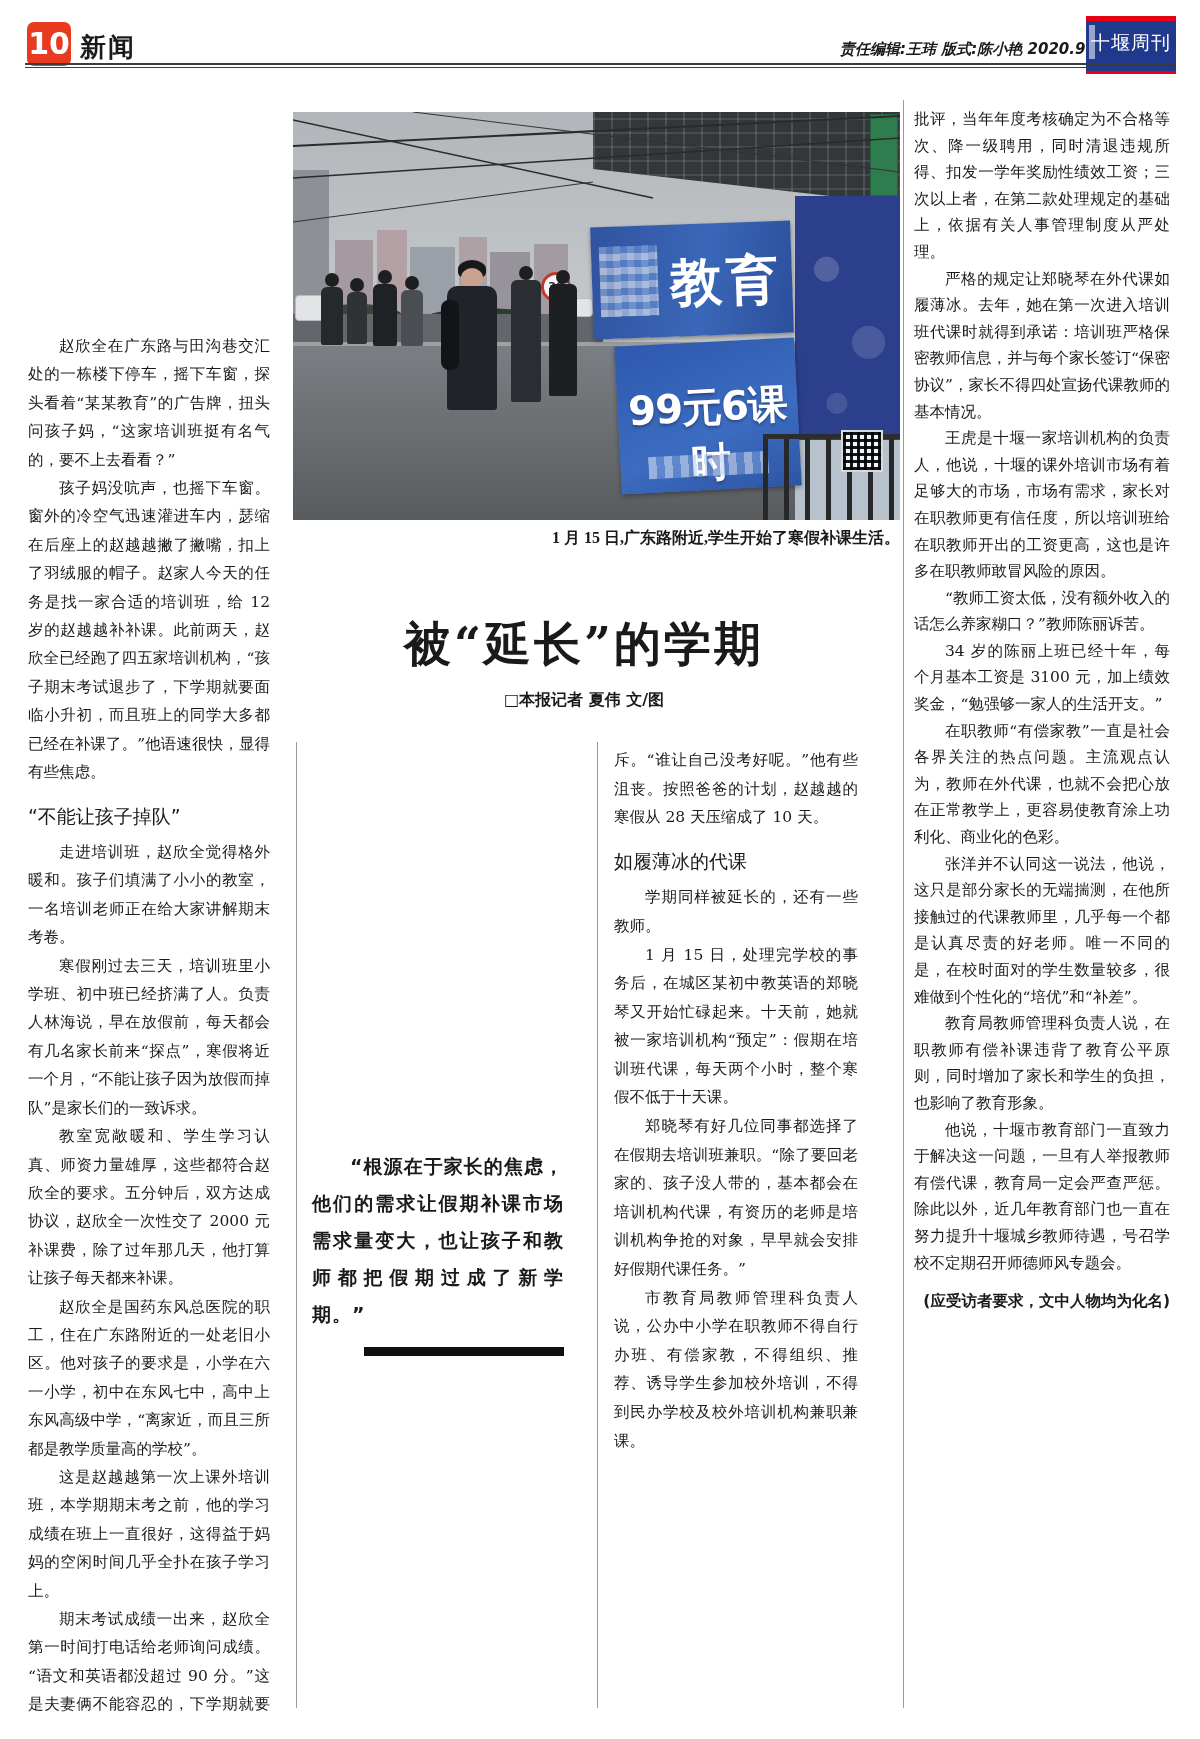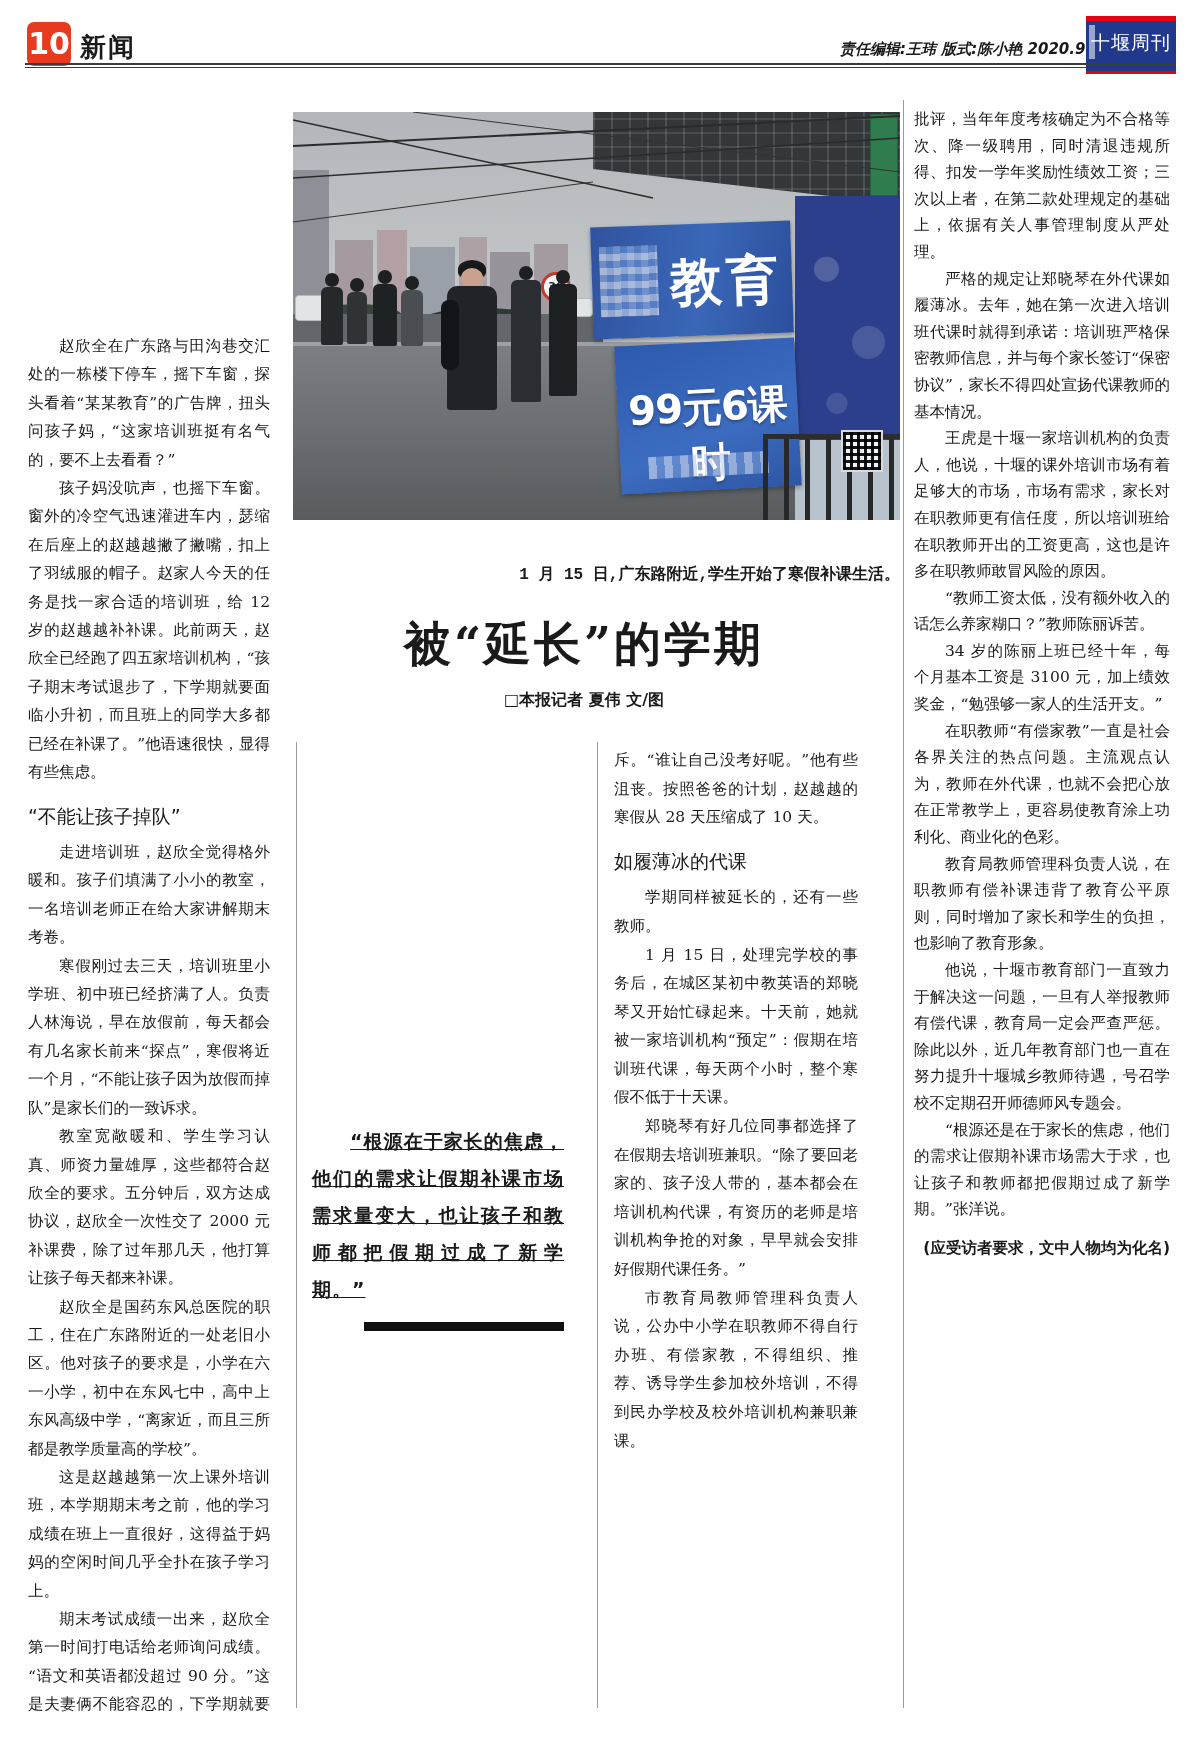--- a/index.html
+++ b/index.html
@@ -37,24 +37,24 @@
   #vrule-b{left:597px;top:742px;height:966px;}
   #vrule-c{left:903px;top:100px;height:1608px;}
 
   
   .headline{left:308px;top:612px;width:552px;text-align:center;font-size:47px;font-weight:900;
             letter-spacing:3px;line-height:64px;}
   .byline{left:308px;top:690px;width:552px;text-align:center;font-size:16px;font-weight:bold;}
 
   
   .caption{left:312px;top:528px;width:588px;text-align:right;font-weight:bold;font-size:16px;
-           font-family:Liberation Mono, monospace;margin-top:36px;}
-
-  
-  .pullquote{left:312px;top:1123px;width:252px;text-decoration:underline;}
+           font-family:Liberation Serif, serif;}
+
+  
+  .pullquote{left:312px;top:1148px;width:252px;}
   .pullquote .pq-text{font-family:"DejaVu Sans","Liberation Sans",sans-serif;font-weight:bold;
             font-size:19px;line-height:37px;text-align:justify;text-indent:2em;letter-spacing:1px;}
   .pq-bar{height:9px;background:#101010;margin:14px 0 0 52px;width:200px;}
 
   
   .photo{left:293px;top:112px;width:607px;height:408px;overflow:hidden;background:#b9bdc1;}
   .sky{left:0;top:0;width:607px;height:240px;background:linear-gradient(#b2b6ba,#c9ccce);}
   .bldg{background:#a59aa0;}
   .road{left:0;top:232px;width:607px;height:176px;background:linear-gradient(#7b7f83,#595c5f);}
   .curb{left:0;top:230px;width:520px;height:4px;background:#9ea1a4;}
@@ -205,23 +205,23 @@
       <div class="blk blk-p">郑晓琴有好几位同事都选择了在假期去培训班兼职。“除了要回老家的、孩子没人带的，基本都会在培训机构代课，有资历的老师是培训机构争抢的对象，早早就会安排好假期代课任务。”</div>
       <div class="blk blk-p">市教育局教师管理科负责人说，公办中小学在职教师不得自行办班、有偿家教，不得组织、推荐、诱导学生参加校外培训，不得到民办学校及校外培训机构兼职兼课。</div>
     </div>
   <div class="abs col col-right">
       <div class="blk blk-cont">批评，当年年度考核确定为不合格等次、降一级聘用，同时清退违规所得、扣发一学年奖励性绩效工资；三次以上者，在第二款处理规定的基础上，依据有关人事管理制度从严处理。</div>
       <div class="blk blk-p">严格的规定让郑晓琴在外代课如履薄冰。去年，她在第一次进入培训班代课时就得到承诺：培训班严格保密教师信息，并与每个家长签订“保密协议”，家长不得四处宣扬代课教师的基本情况。</div>
       <div class="blk blk-p">王虎是十堰一家培训机构的负责人，他说，十堰的课外培训市场有着足够大的市场，市场有需求，家长对在职教师更有信任度，所以培训班给在职教师开出的工资更高，这也是许多在职教师敢冒风险的原因。</div>
       <div class="blk blk-p">“教师工资太低，没有额外收入的话怎么养家糊口？”教师陈丽诉苦。</div>
       <div class="blk blk-p">34 岁的陈丽上班已经十年，每个月基本工资是 3100 元，加上绩效奖金，“勉强够一家人的生活开支。”</div>
       <div class="blk blk-p">在职教师“有偿家教”一直是社会各界关注的热点问题。主流观点认为，教师在外代课，也就不会把心放在正常教学上，更容易使教育涂上功利化、商业化的色彩。</div>
+      <div class="blk blk-p">张洋并不认同这一说法，他说，这只是部分家长的无端揣测，在他所接触过的代课教师里，几乎每一个都是认真尽责的好老师。唯一不同的是，在校时面对的学生数量较多，很难做到个性化的“培优”和“补差”。</div>
       <div class="blk blk-p">教育局教师管理科负责人说，在职教师有偿补课违背了教育公平原则，同时增加了家长和学生的负担，也影响了教育形象。</div>
       <div class="blk blk-p">他说，十堰市教育部门一直致力于解决这一问题，一旦有人举报教师有偿代课，教育局一定会严查严惩。除此以外，近几年教育部门也一直在努力提升十堰城乡教师待遇，号召学校不定期召开师德师风专题会。</div>
-      <div class="blk blk-p">“根源还是在于家长的焦虑，他们的需求让假期补课市场需大于求，也让孩子和教师都把假期过成了新学期。”张洋说。</div>
       <div class="blk blk-note">(应受访者要求，文中人物均为化名)</div>
     </div>
 
   <div class="abs pullquote">
     <div class="pq-text">“根源在于家长的焦虑，他们的需求让假期补课市场需求量变大，也让孩子和教师都把假期过成了新学期。”</div>
     <div class="pq-bar"></div>
   </div>
 
 </div>
 

